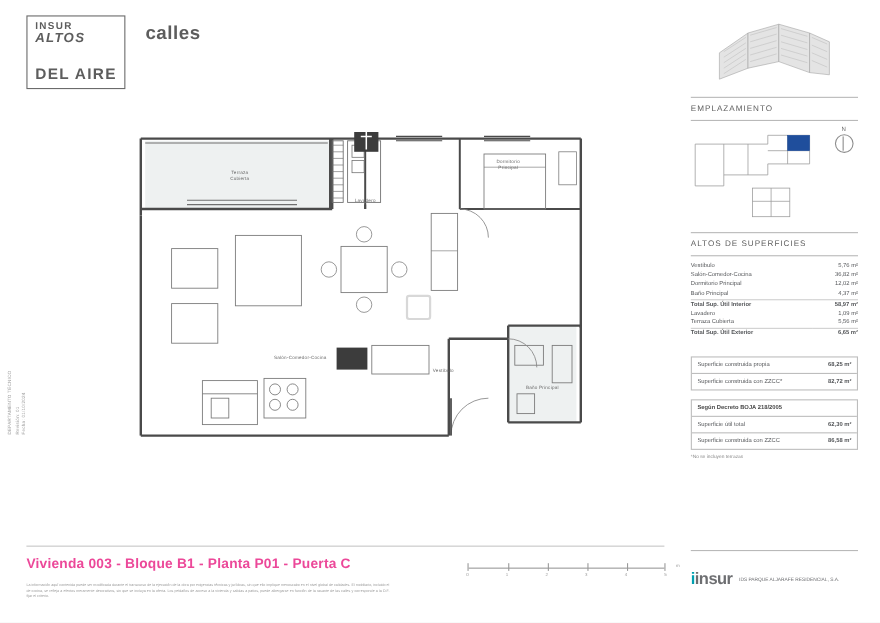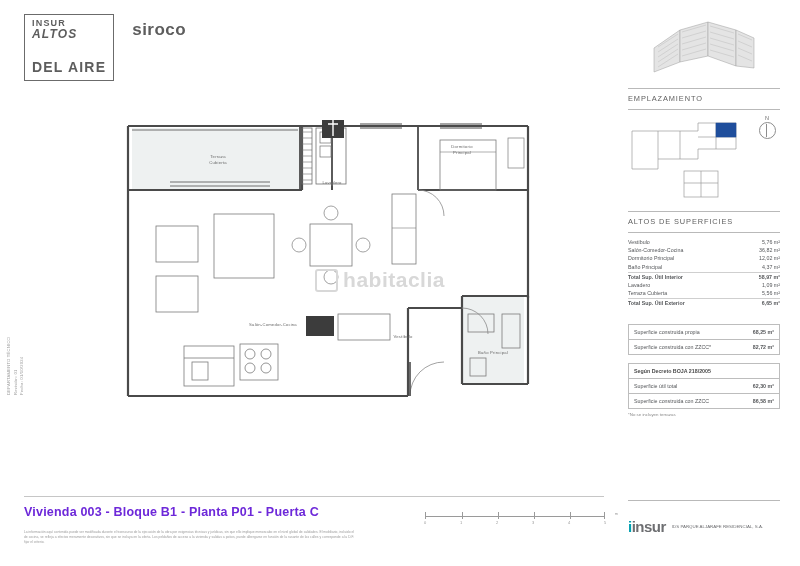--- a/index.html
+++ b/index.html
@@ -59,21 +59,21 @@
   .boxtbl{border:1px solid #bdbdbd;margin-top:16px;}
   .boxtbl .row{display:flex;justify-content:space-between;padding:4px 5px;font-size:5.3px;color:#55575a;}
   .boxtbl .row + .row{border-top:1px solid #bdbdbd;}
   .boxtbl .row .val{font-weight:bold;white-space:nowrap;}
   .boxtbl .hdr{font-weight:bold;color:#4a4a4a;}
   .note{font-size:4.4px;color:#8a8a8a;margin-top:3px;}
 
   
   .title-rule{position:absolute;left:24px;top:496px;width:580px;height:1px;background:#c6c6c6;}
   .doc-title{
-    position:absolute;left:24px;top:505px;font-size:12.5px;font-weight:bold;color:#6d28d9;letter-spacing:.2px;
+    position:absolute;left:24px;top:505px;font-size:12.5px;font-weight:bold;color:#ec4899;letter-spacing:.2px;
   }
   .legal{
     position:absolute;left:24px;top:530px;width:330px;font-size:3.3px;line-height:1.5;color:#9a9a9a;text-align:justify;
   }
   .scale{position:absolute;left:425px;top:512px;width:180px;}
   .scale .bar{position:relative;height:7px;border-left:1px solid #9a9a9a;border-right:1px solid #9a9a9a;}
   .scale .bar:before{content:"";position:absolute;left:0;top:3.5px;width:100%;height:1px;background:#9a9a9a;}
   .scale .tick{position:absolute;top:0;width:1px;height:7px;background:#9a9a9a;}
   .scale .lbls{position:relative;height:8px;margin-top:1px;}
   .scale .lbls span{position:absolute;font-size:4px;color:#9a9a9a;transform:translateX(-50%);}
@@ -110,21 +110,21 @@
 <body>
 
 <div class="page">
 
   <div class="logo-wrap">
     <div class="logo-mark">
       <div class="logo-insur">INSUR</div>
       <div class="logo-altos">ALTOS</div>
       <div class="logo-delaire">DEL AIRE</div>
     </div>
-    <div class="logo-siroco">siroco</div>
+    <div class="logo-siroco">calles</div>
   </div>
 
   <div class="right-panel">
 
     <div class="bld">
       <svg width="110" height="64" viewBox="0 0 110 64">
         <g fill="#e4e4e4" stroke="#9d9d9d" stroke-width="0.5">
           <polygon points="4,32 30,14 30,46 4,56"></polygon>
           <polygon points="30,14 58,6 58,40 30,46"></polygon>
           <polygon points="58,6 86,14 86,50 58,40"></polygon>
@@ -358,21 +358,20 @@
       <path d="M300,278 A34,34 0 0,1 334,244" fill="none" stroke="#8a8a8a" stroke-width="0.8"></path>
       <line x1="300" y1="278" x2="300" y2="244" stroke="#4a4a4a" stroke-width="1.6"></line>
 
       <path d="M352,190 A26,26 0 0,1 378,216" fill="none" stroke="#8a8a8a" stroke-width="0.8"></path>
 
       <path d="M308,72 A26,26 0 0,1 334,98" fill="none" stroke="#8a8a8a" stroke-width="0.8"></path>
     </svg>
 
     <div class="wm">
       <span class="sq"></span>
-      <span>habitaclia</span>
     </div>
 
     <div class="rmlabel" style="left:80px;top:36px;width:56px;">Terraza<br>Cubierta</div>
     <div class="rmlabel" style="left:200px;top:62px;width:44px;">Lavadero</div>
     <div class="rmlabel" style="left:322px;top:26px;width:60px;">Dormitorio<br>Principal</div>
     <div class="rmlabel" style="left:108px;top:204px;width:110px;">Salón-Comedor-Cocina</div>
     <div class="rmlabel" style="left:270px;top:216px;width:46px;">Vestíbulo</div>
     <div class="rmlabel" style="left:352px;top:232px;width:62px;">Baño Principal</div>
   </div>
 

